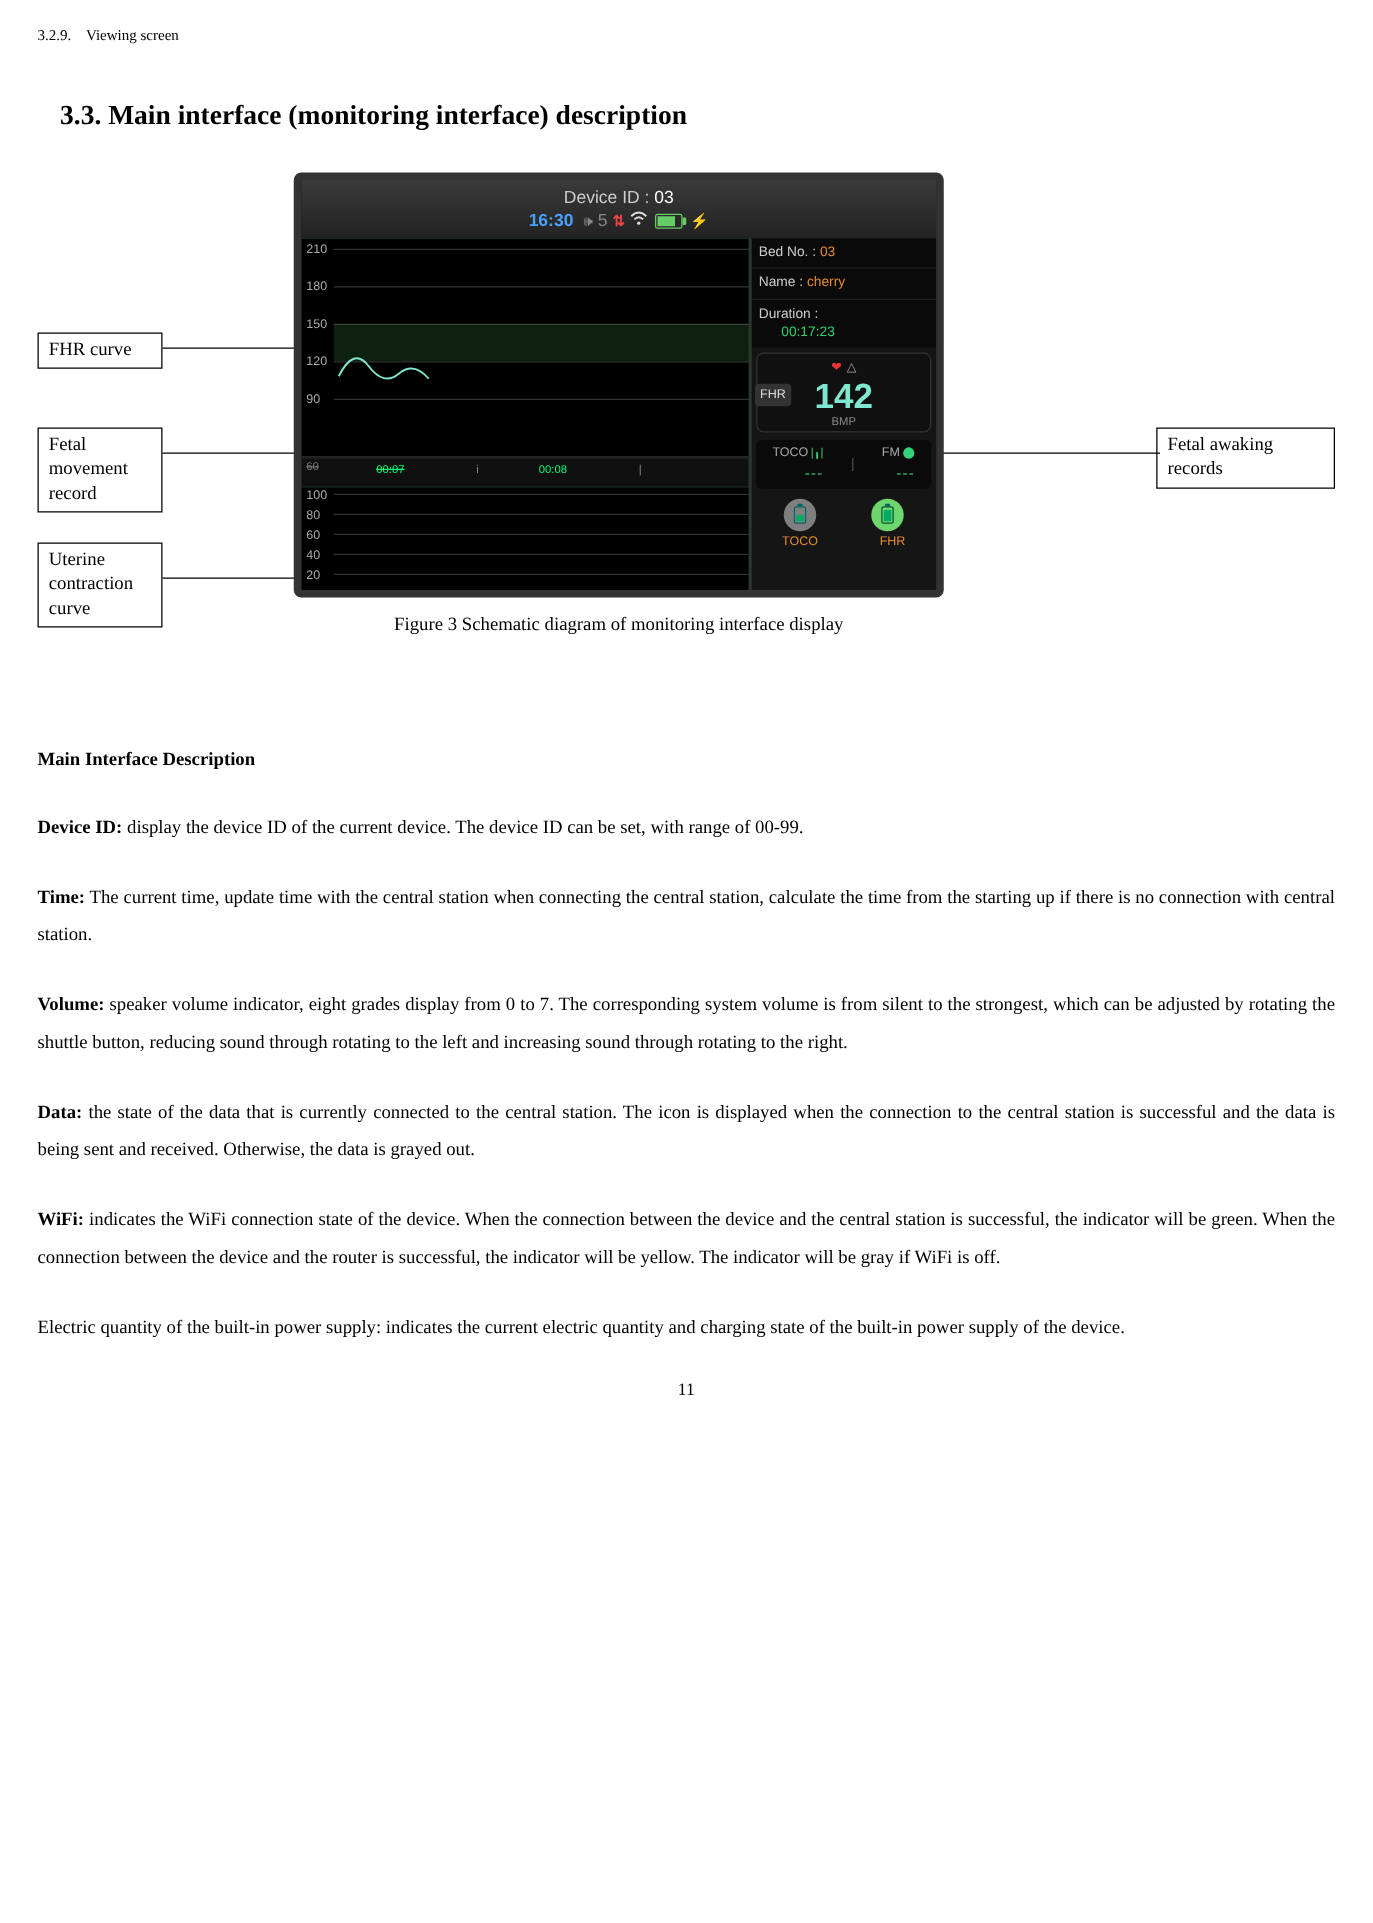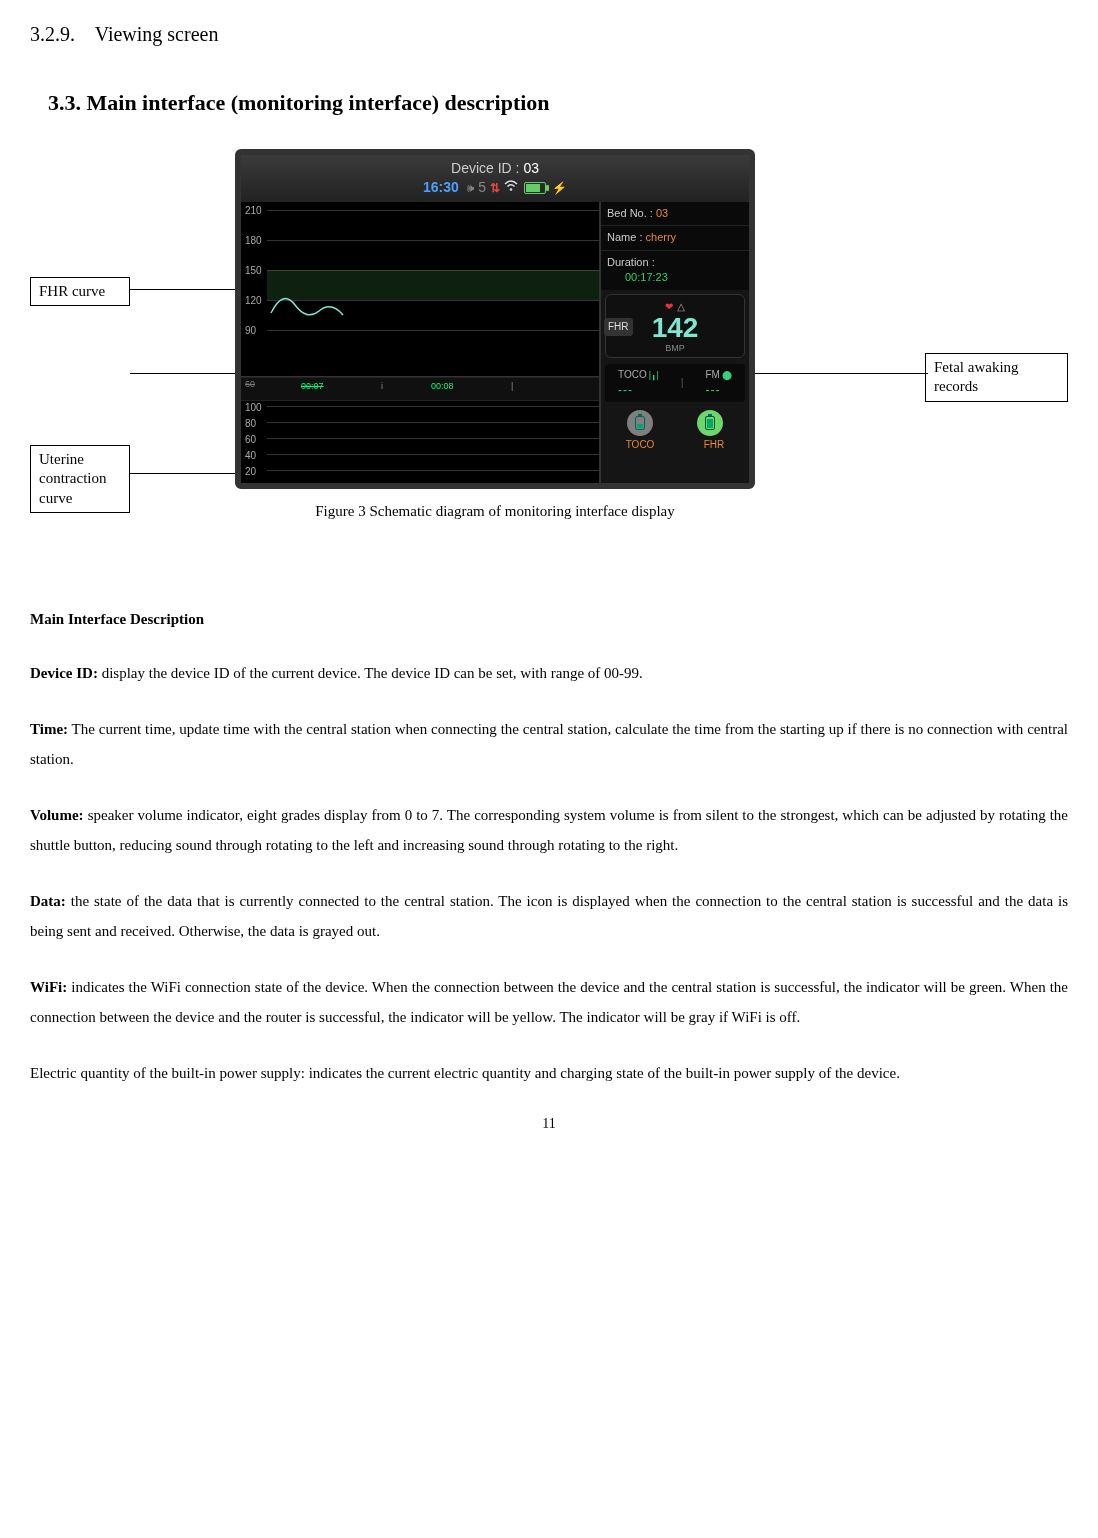--- a/index.html
+++ b/index.html
@@ -6,21 +6,21 @@
   body {
     font-family: "Times New Roman", Times, serif;
     background: #fff;
     color: #000;
     width: 1098px;
     margin: 0 auto;
     padding: 20px 30px 40px 30px;
     font-size: 16px;
     line-height: 1.4;
   }
-  .sec-hdr { font-size: 20px; margin-bottom: 40px; }
+  .sec-hdr { font-size: 12px; margin-bottom: 40px; }
   .sec-title { font-size: 22px; font-weight: bold; margin: 0 0 30px 18px; }
   .diagram-wrap { position: relative; height: 420px; margin-bottom: 40px; }
   .callout-box {
     position: absolute;
     border: 1px solid #000;
     background: #fff;
     padding: 4px 8px;
     font-size: 15px;
     line-height: 1.3;
   }
@@ -114,21 +114,21 @@
   }
   .dev-right .fhr-big .tag { position:absolute; left:-2px; top:38%; background:#333; color:#ddd; font-size:10px; padding:2px 4px; border-radius:3px;}
   .dev-right .fhr-big .hearts{ color:#e33; font-size:10px;}
   .dev-right .fhr-big .bell{ color:#aaa; font-size:10px; margin-left:4px;}
   .dev-right .fhr-big .val{ color:#7fe6d0; font-size:28px; font-weight:bold; line-height:1;}
   .dev-right .fhr-big .unit{ color:#888; font-size:9px;}
   .dev-right .toco-fm {
     display:flex; justify-content:space-around; align-items:center;
     background:#0a0a0a; padding:4px 2px; margin:2px 4px; border-radius:4px;
   }
-  .dev-right .toco-fm .col{ text-align:left; }
+  .dev-right .toco-fm .col{ text-align:right; }
   .dev-right .toco-fm .lab{ color:#aaa; font-size:10px;}
   .dev-right .toco-fm .lab .g{ color:#33d17a; margin-left:2px; font-size:9px;}
   .dev-right .toco-fm .dash{ color:#33d17a; font-size:12px; letter-spacing:1px;}
   .dev-right .toco-fm .sep{ color:#555;}
   .dev-right .batt-row{
     display:flex; justify-content:space-around; padding:6px 4px 2px 4px;
   }
   .dev-right .bcircle{
     width:26px; height:26px; border-radius:50%; background:#ddd8; display:flex;
     align-items:center; justify-content:center; position:relative;
@@ -158,20 +158,21 @@
   <span>Viewing screen</span>
 </div>
 
 <h2 class="sec-title">3.3. Main interface (monitoring interface) description</h2>
 
 <div class="diagram-wrap">
 
   <div class="callout-box" style="left:0; top:128px; width:100px;">FHR curve</div>
   <div class="callout-line" style="left:100px; top:140px; width:130px;"></div>
 
+  <div class="callout-box" style="left:0; top:204px; width:100px;">Fetal movement record</div>
   <div class="callout-line" style="left:100px; top:224px; width:130px;"></div>
 
   <div class="callout-box" style="left:0; top:296px; width:100px;">Uterine contraction curve</div>
   <div class="callout-line" style="left:100px; top:324px; width:140px;"></div>
 
   <div class="callout-box" style="right:0; top:204px; width:143px;">Fetal  awaking records</div>
   <div class="callout-line" style="right:140px; top:224px; width:232px;"></div>
 
   <div class="device">
     <div class="dev-top">

